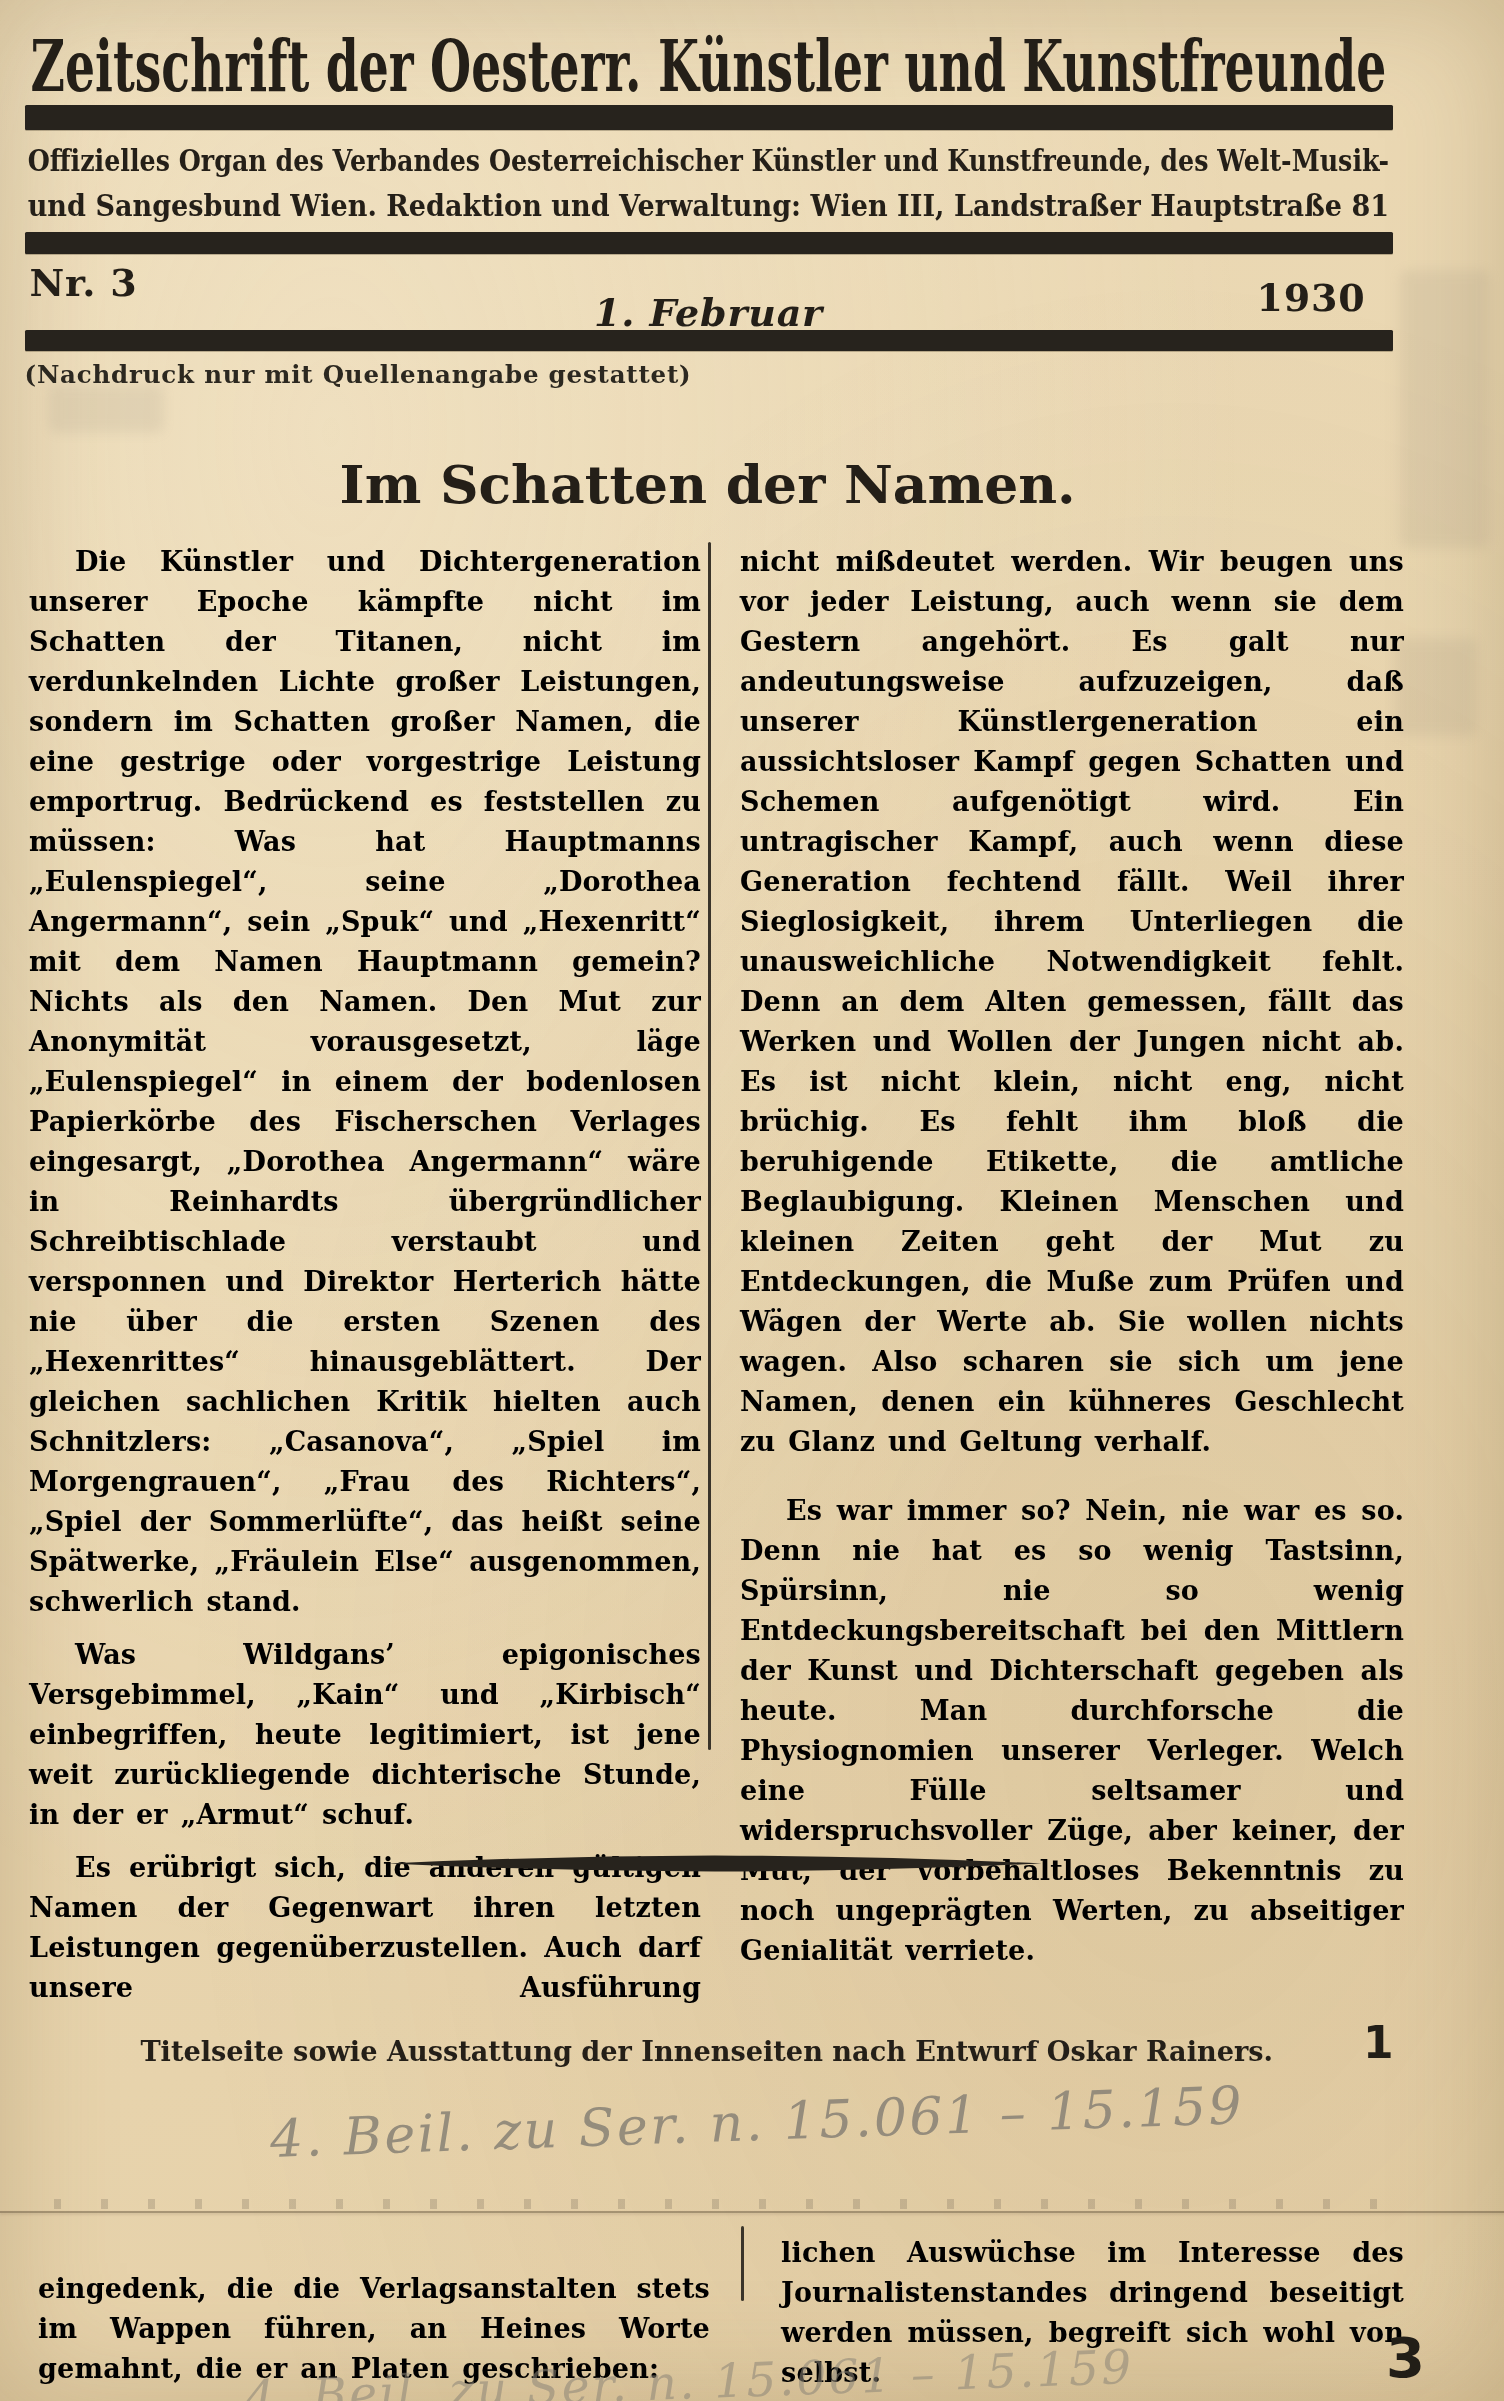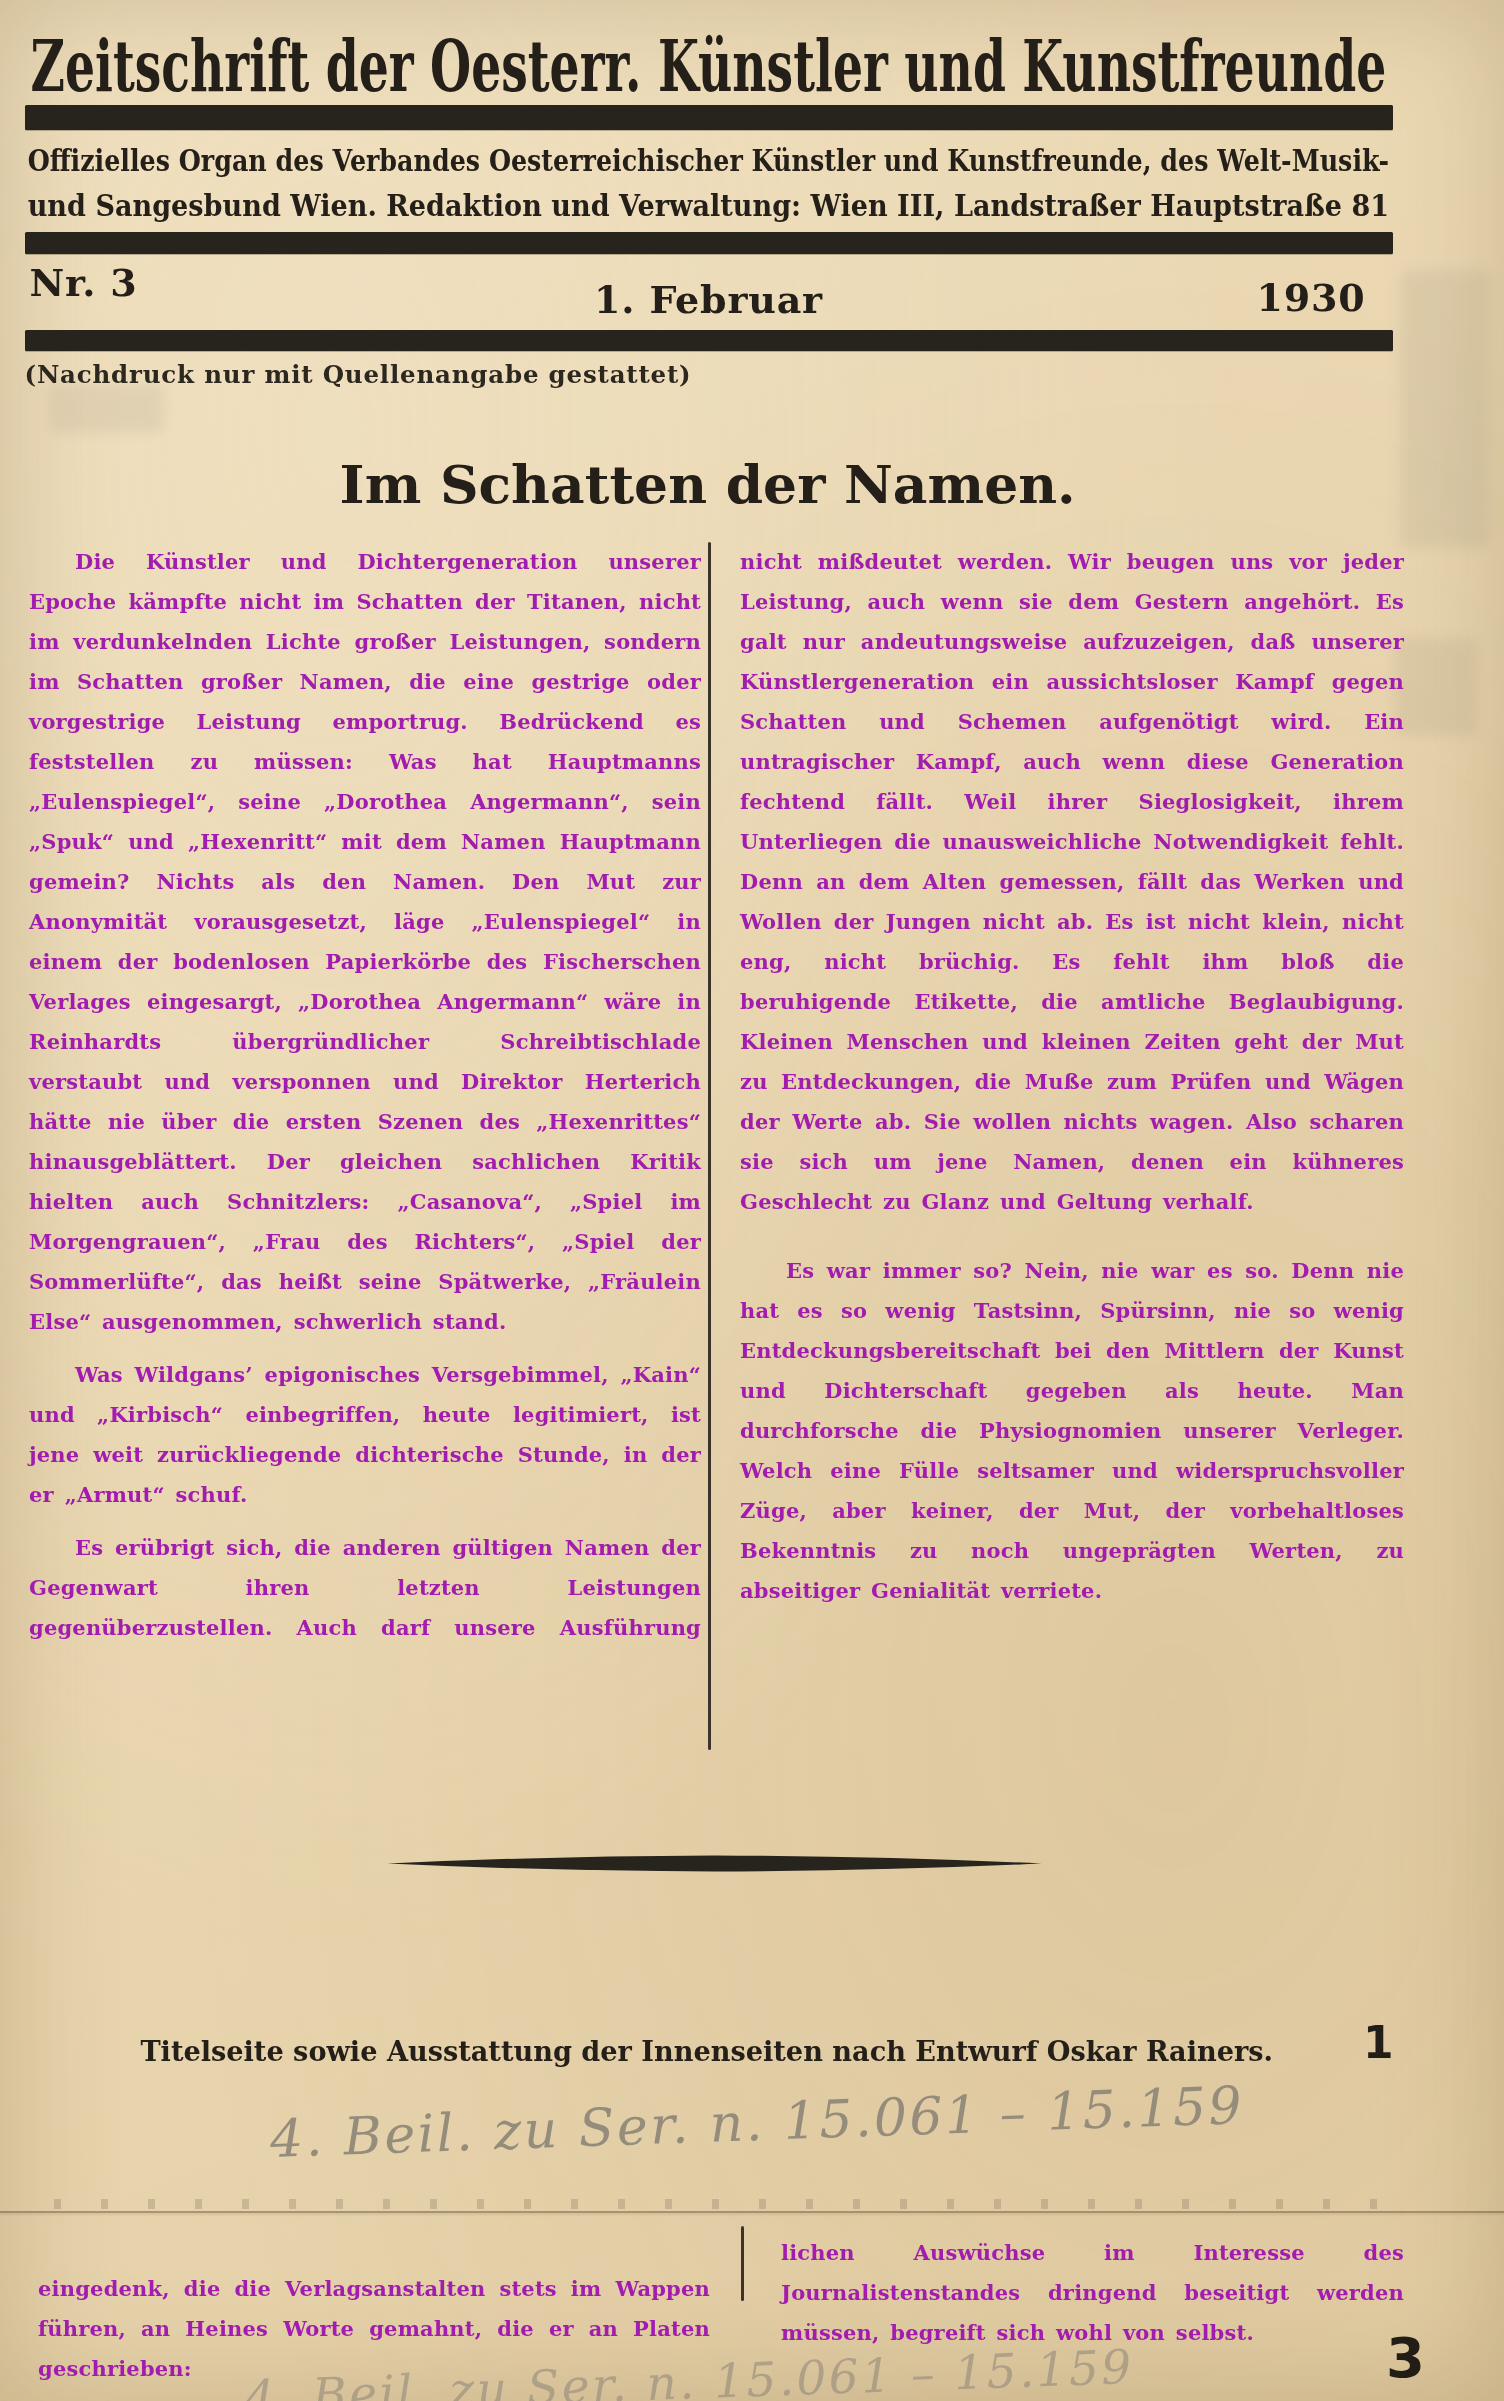--- a/index.html
+++ b/index.html
@@ -12,22 +12,22 @@
       linear-gradient(160deg,#ecdab6 0%,#e9d6b0 45%,#e5d0a8 100%);
     color:#2c2820;
   }
   .vignette{position:absolute;inset:0;pointer-events:none;
     box-shadow:inset 0 0 115px rgba(120,92,45,0.28);}
   .abs{position:absolute;}
   .bar{position:absolute;left:24.5px;width:1368px;background:#27231d;
     border-radius:1.6px;box-shadow:0 0.8px 0 rgba(60,50,30,0.4);}
   .datetext{font-weight:bold;font-size:38px;letter-spacing:0.8px;color:#241f18;}
   .notice{font-weight:bold;font-size:24.5px;letter-spacing:0.8px;color:#2c2820;}
-  .col{position:absolute;font-size:21px;line-height:40px;font-weight:bold;
-    text-align:justify;word-spacing:3.3px;letter-spacing:0.2px;color:#a21caf;}
+  .col{position:absolute;font-size:27px;line-height:40px;font-weight:bold;
+    text-align:justify;word-spacing:3.3px;letter-spacing:0.2px;color:#000000;}
   .col p{margin:0 0 13px 0;}
   .col p.indent{text-indent:46px;}
   .col p.fill-last{text-align-last:justify;}
   .col p.gap-top{margin-top:29.4px;}
   .vrule{position:absolute;width:2.5px;background:#3a342a;border-radius:1.6px;}
   .pagenum{font-family:"DejaVu Sans", sans-serif;font-weight:bold;color:#221e17;}
   .handwriting{font-style:italic;color:#8d8678;letter-spacing:2.5px;
     transform:rotate(-2deg);transform-origin:left center;opacity:0.9;}
   .seam{position:absolute;left:0;width:1505px;height:1.6px;
     background:rgba(88,74,50,0.45);box-shadow:0 1.6px 2.5px rgba(88,74,50,0.18);}
@@ -56,21 +56,21 @@
 <div class="abs" style="left:26px;top:137px;text-align:center;">
   <svg width="1368" height="90" viewBox="0 0 1672 110">
     <text x="2" y="42" font-size="36" font-weight="bold" textLength="1664" lengthAdjust="spacingAndGlyphs">Offizielles Organ des Verbandes Oesterreichischer Künstler und Kunstfreunde, des Welt-Musik-</text>
     <text x="2" y="96" font-size="36" font-weight="bold" textLength="1664" lengthAdjust="spacingAndGlyphs">und Sangesbund Wien. Redaktion und Verwaltung: Wien III, Landstraßer Hauptstraße 81</text>
   </svg>
 </div>
 
 <div class="bar" style="top:232px;height:22px;"></div>
 
 <div class="abs datetext" style="left:29.4px;top:260px;">Nr. 3</div>
-<div class="abs datetext" style="left:24.5px;top:277px;width:1368px;text-align:center;">1. Februar</div>
+<div class="abs datetext" style="left:24.5px;top:290px;width:1368px;text-align:center;font-style:italic;">1. Februar</div>
 <div class="abs datetext" style="left:24.5px;top:275px;width:1341px;text-align:right;">1930</div>
 
 <div class="bar" style="top:330px;height:21px;"></div>
 
 <div class="abs notice" style="left:24.5px;top:360px;width:1368px;">(Nachdruck nur mit Quellenangabe gestattet)</div>
 
 <div class="abs" style="left:338px;top:451px;">
   <svg width="741" height="69" viewBox="0 0 906 84">
     <text x="2" y="64" font-size="64" font-weight="bold" textLength="900" lengthAdjust="spacingAndGlyphs">Im Schatten der Namen.</text>
   </svg>

